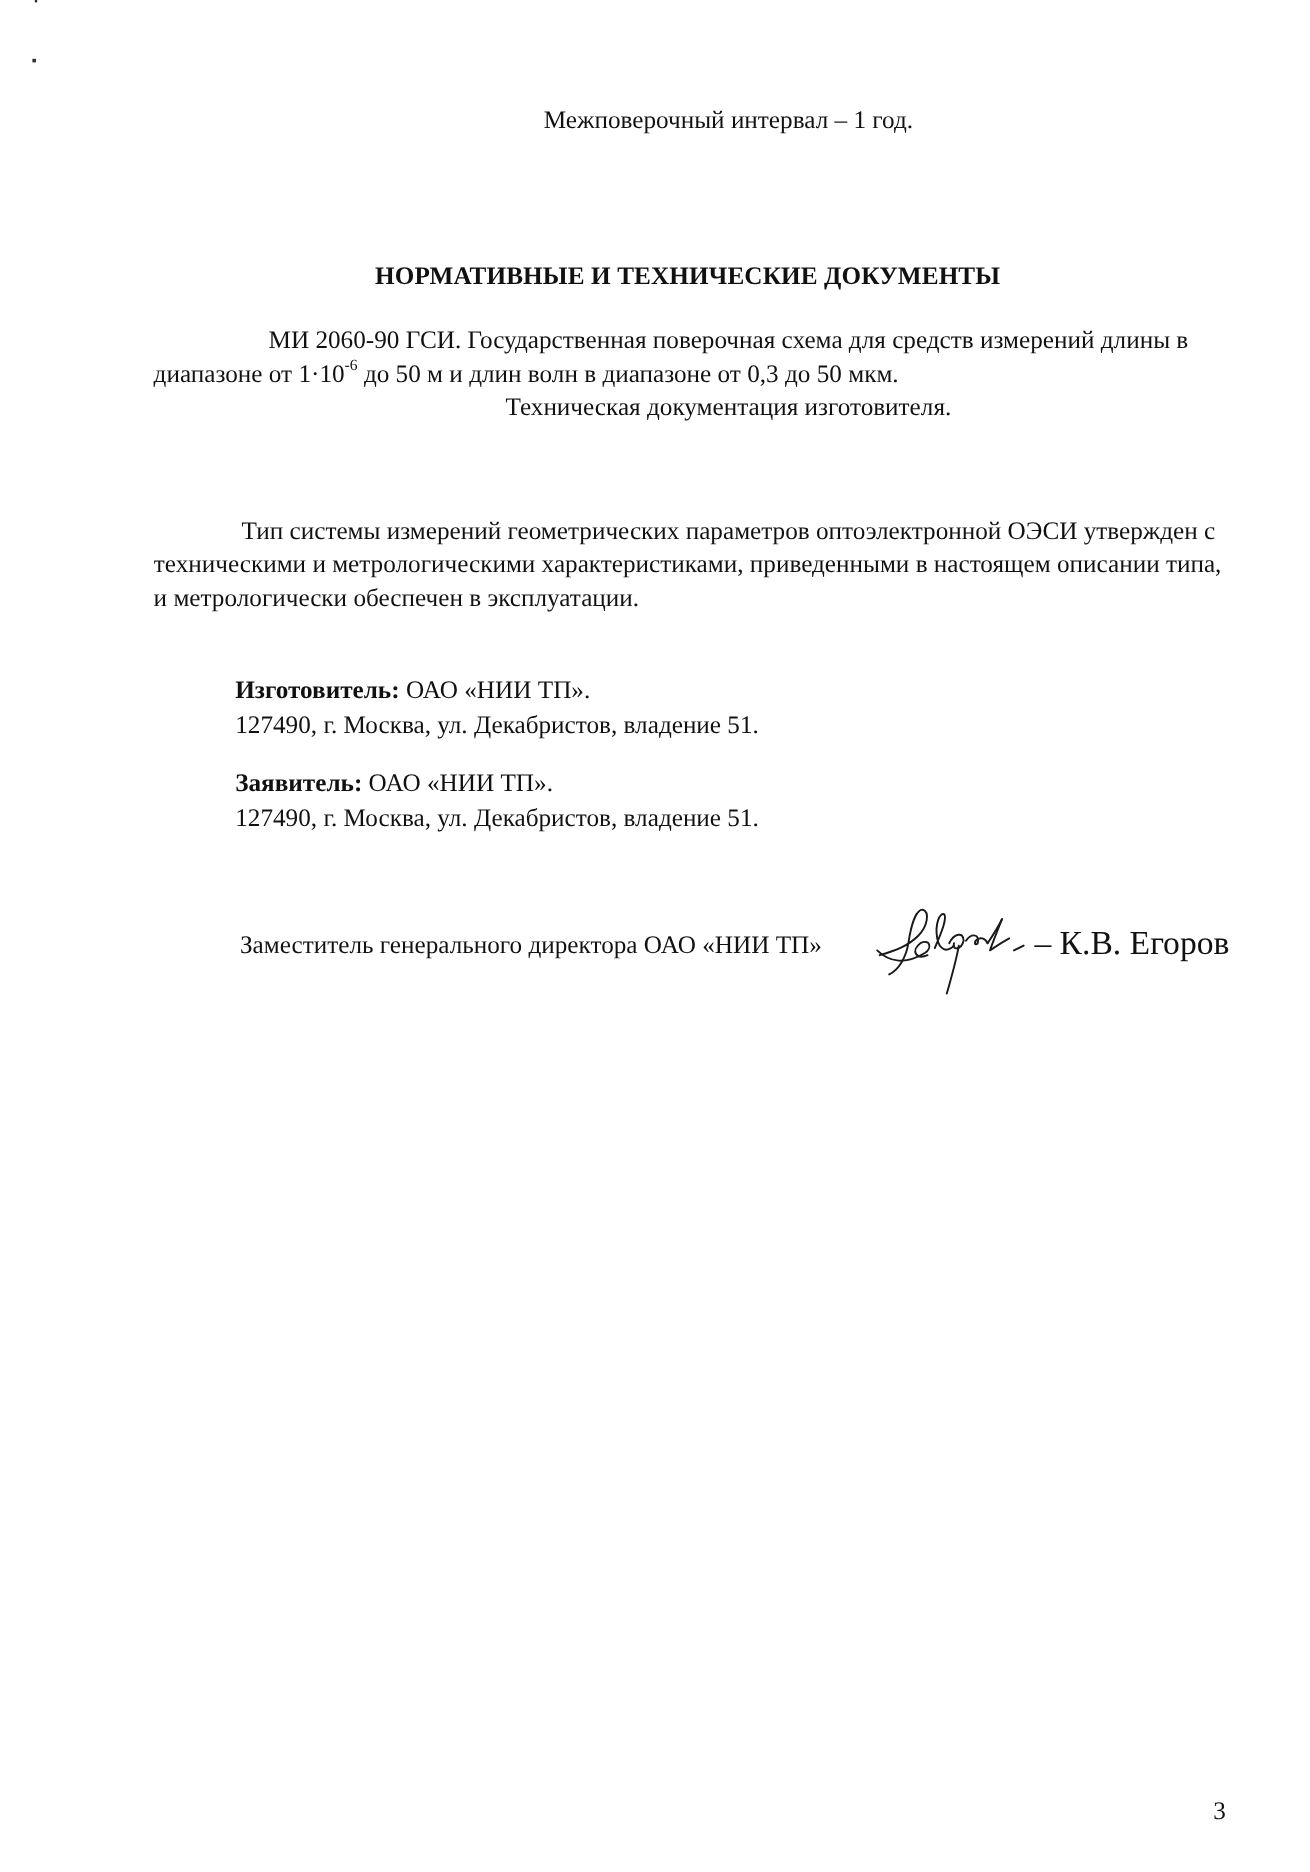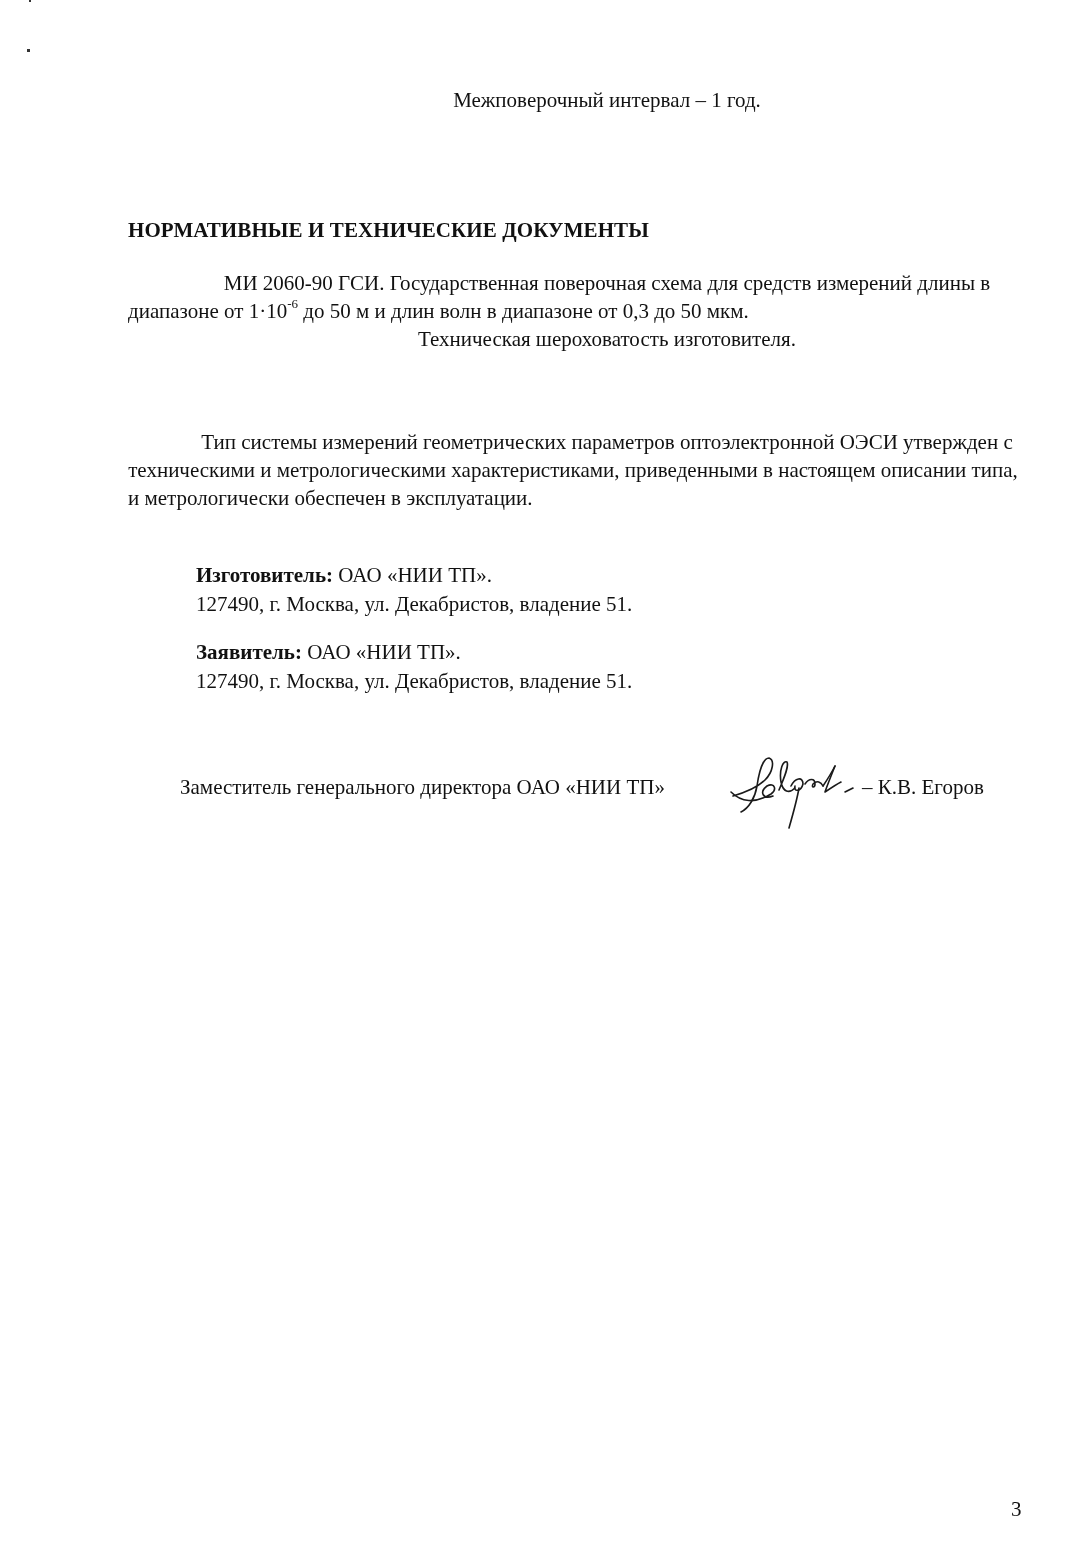--- a/index.html
+++ b/index.html
@@ -6,46 +6,46 @@
     body {
       width: 1092px; height: 1560px; position: relative; overflow: hidden;
       font-family: "Liberation Serif", "DejaVu Serif", serif;
       color: #111111;
     }
     .page { position: absolute; left: 0; top: 0; width: 1092px; height: 1560px; }
     .mark { position: absolute; background: #333; }
     .block { position: absolute; left: 128px; width: 890px; font-size: 21px; line-height: 28px; }
     .just { text-align: justify; text-align-last: left; }
     .indent { text-indent: 68px; text-align: center; }
-    .heading { position: absolute; left: 128px; width: 890px; text-align: left; font-weight: bold; font-size: 21px; line-height: 28px; letter-spacing: 0.1px; }
+    .heading { position: absolute; left: 128px; width: 890px; text-align: center; font-weight: bold; font-size: 21px; line-height: 28px; letter-spacing: 0.1px; }
     .party { position: absolute; left: 196px; font-size: 21px; line-height: 29px; }
     .party b { font-weight: bold; font-family: Liberation Serif, serif; }
     sup { font-size: 13px; line-height: 0; position: relative; top: -2px; }
-    .sig-line { position: absolute; left: 180px; top: 773px; font-size: 21px; line-height: 28px; white-space: nowrap; }
+    .sig-line { position: absolute; left: 200px; top: 773px; font-size: 21px; line-height: 28px; white-space: nowrap; }
     .signature { position: absolute; left: 727px; top: 752px; width: 135px; height: 80px; }
-    .signer { position: absolute; left: 862px; top: 773px; font-size: 21px; line-height: 28px; white-space: nowrap; }
+    .signer { position: absolute; left: 862px; top: 773px; font-size: 28px; line-height: 28px; white-space: nowrap; }
     .page-num { position: absolute; left: 1011px; top: 1497px; font-size: 21px; line-height: 24px; }
   </style>
 </head>
 <body>
 
 <div class="page">
 
   <div class="mark" style="left:29px;top:0px;width:2px;height:2px;"></div>
   <div class="mark" style="left:27px;top:49px;width:3px;height:3px;"></div>
 
   <div class="block" style="top:86px;">
     <div class="indent">Межповерочный интервал  – 1 год.</div>
   </div>
 
   <div class="heading" style="top:216px;">НОРМАТИВНЫЕ И ТЕХНИЧЕСКИЕ ДОКУМЕНТЫ</div>
 
   <div class="block" style="top:269px;">
     <div class="just indent"><span>МИ 2060-90 ГСИ. Государственная поверочная схема для средств измерений длины в диапазоне от 1·10</span><sup>-6</sup><span> до 50 м и длин волн в диапазоне от 0,3 до 50 мкм.</span></div>
-    <div class="indent">Техническая шероховатость изготовителя.</div>
+    <div class="indent">Техническая документация изготовителя.</div>
   </div>
 
 
   <div class="block" style="top:428px;">
     <div class="just indent">Тип системы измерений геометрических параметров оптоэлектронной ОЭСИ утвержден с техническими и метрологическими характеристиками, приведенными в настоящем описании типа, и метрологически обеспечен в эксплуатации.</div>
   </div>
 
   <div class="party" style="top:561px;">
     <div><b>Изготовитель:</b><span> ОАО «НИИ ТП».</span></div>
     <div>127490, г. Москва, ул. Декабристов, владение 51.</div>

